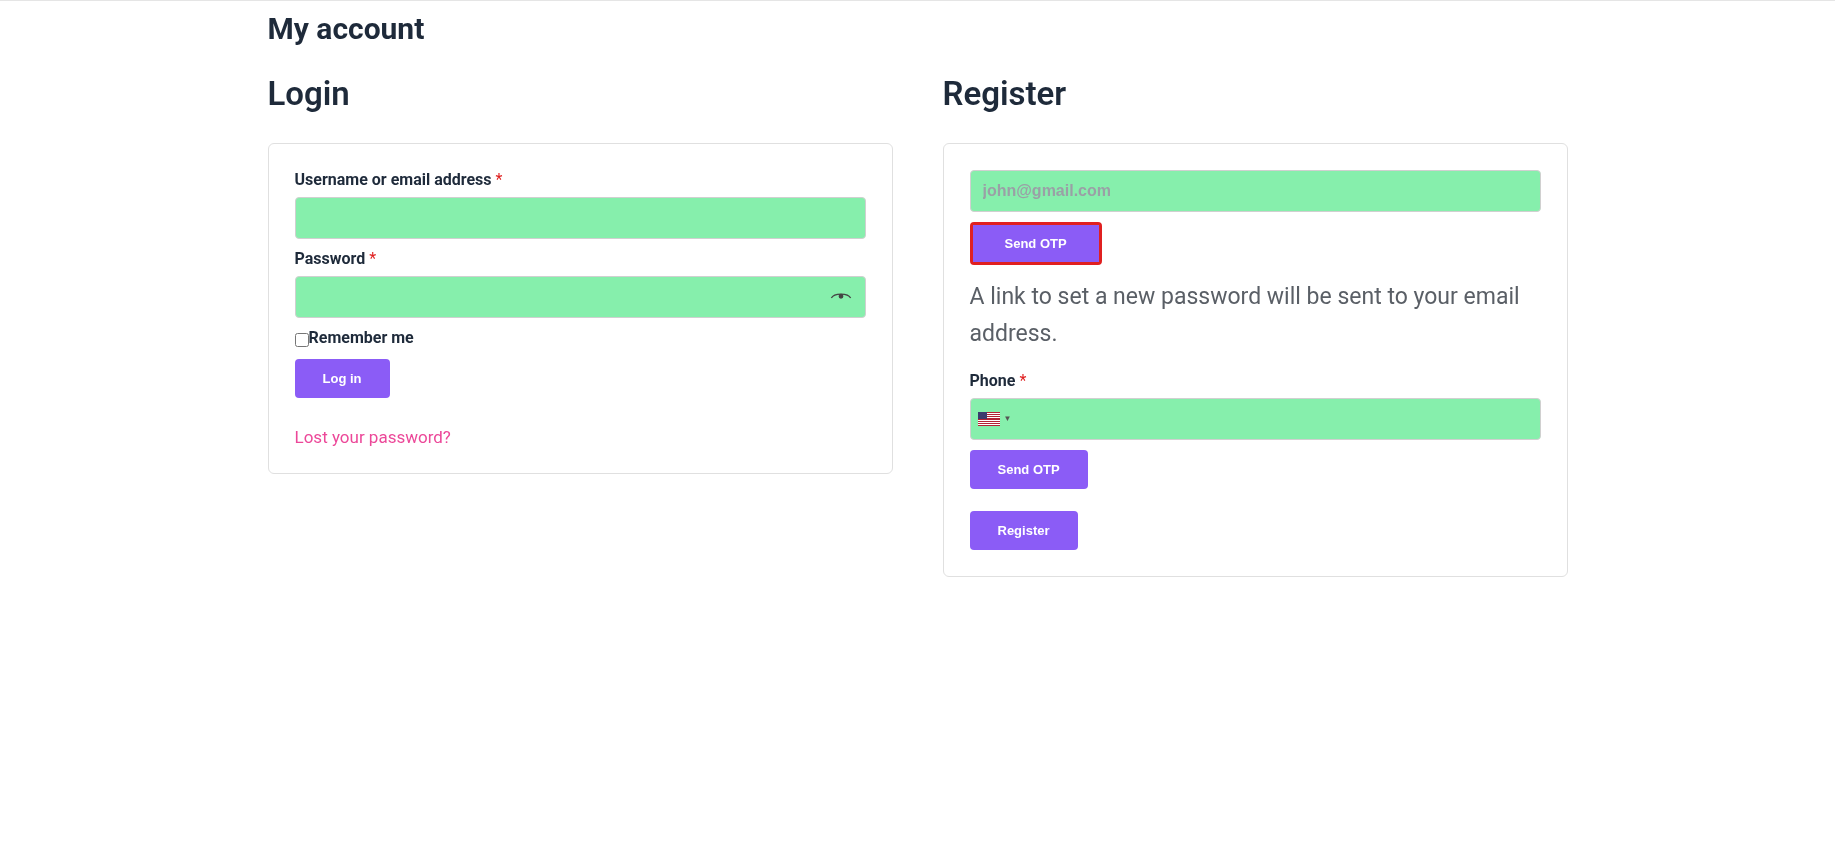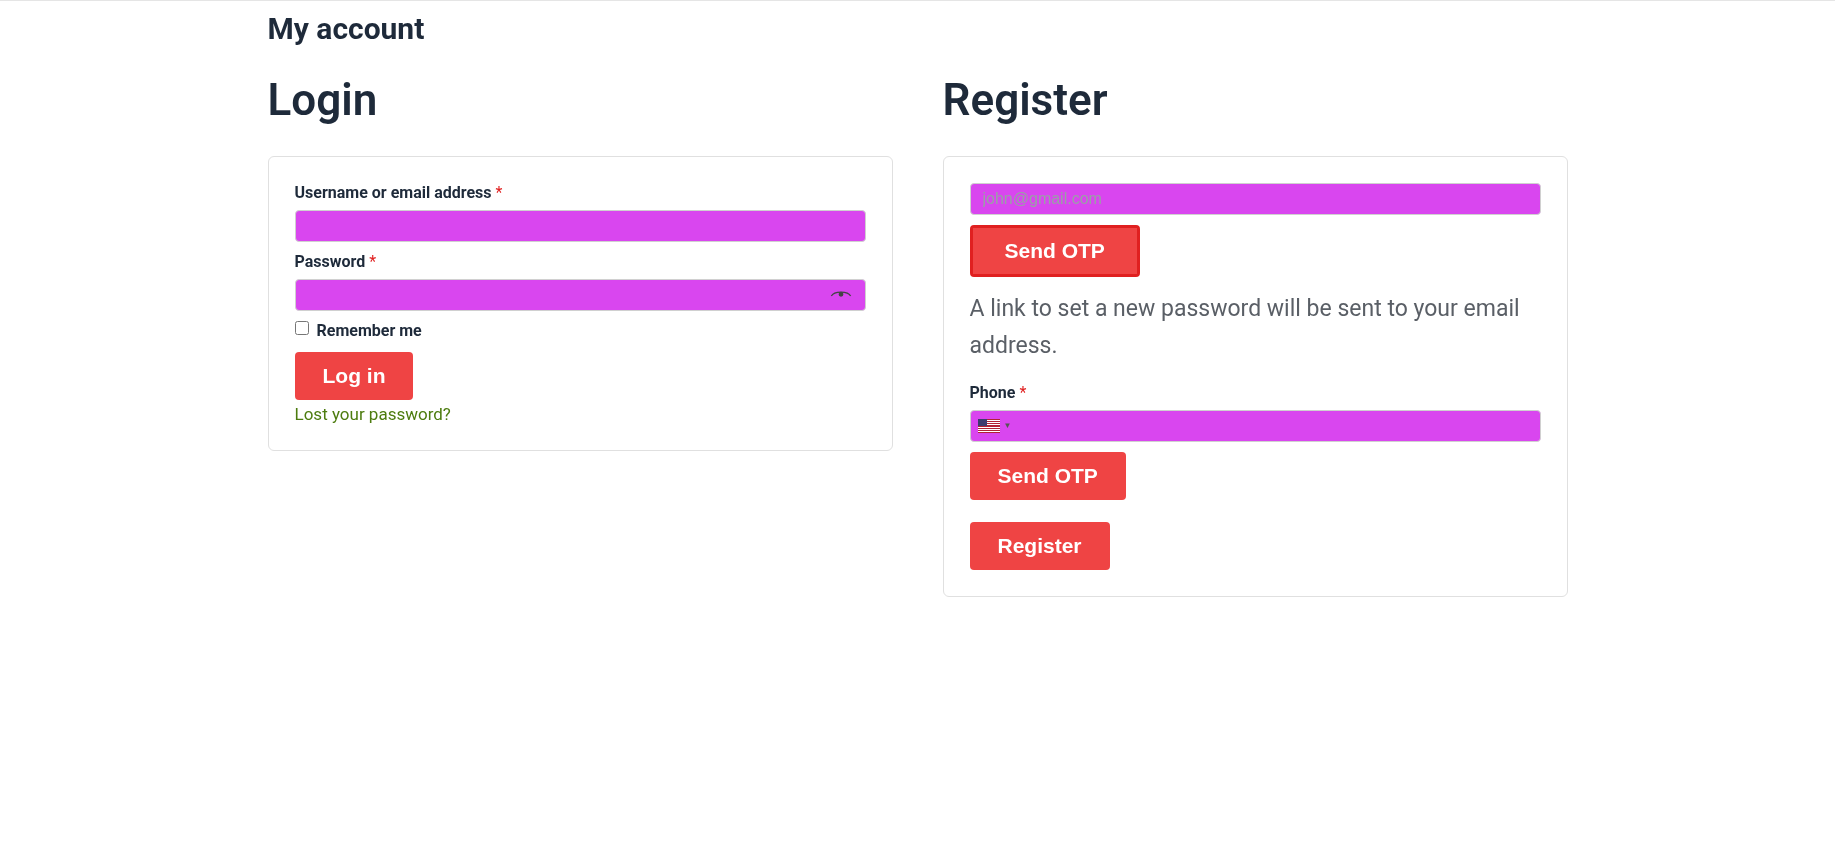--- a/index.html
+++ b/index.html
@@ -26,21 +26,21 @@
       padding-left: 0;
     }
     .columns {
       display: flex;
       gap: 50px;
     }
     .col {
       flex: 1;
     }
     .section-title {
-      font-size: 44px;
+      font-size: 33px;
       font-weight: 600;
       color: #1e2a3a;
       margin-bottom: 30px;
     }
     .card {
       border: 1px solid #e0e0e0;
       border-radius: 6px;
       padding: 26px;
     }
     .form-group {
@@ -52,85 +52,86 @@
       font-size: 16px;
       color: #1e2a3a;
       margin-bottom: 8px;
     }
     .required {
       color: #e02020;
       font-weight: 400;
     }
     .form-input {
       width: 100%;
-      height: 32px;
+      height: 42px;
       border: 1px solid #d0d0d0;
       border-radius: 4px;
       padding: 8px 12px;
       font-size: 16px;
-      background: #d946ef;
+      background: #86efac;
       color: #333;
+      font-weight: bold;
     }
     .form-input::placeholder {
       color: #9aa0a6;
     }
     .password-wrap {
       position: relative;
     }
     .eye-icon {
       position: absolute;
       right: 14px;
       top: 50%;
       transform: translateY(-50%);
       width: 22px;
       height: 14px;
       color: #444;
     }
     .checkbox-wrap {
       display: flex;
-      align-items: flex-start;
-      gap: 8px;
+      align-items: flex-end;
+      gap: 0;
       margin-bottom: 12px;
     }
     .checkbox-wrap input[type="checkbox"] {
       width: 14px;
       height: 14px;
     }
     .checkbox-wrap label {
       font-weight: 700;
       font-size: 16px;
       color: #1e2a3a;
     }
     .btn {
-      background: #ef4444;
+      background: #8b5cf6;
       color: #fff;
       border: none;
       border-radius: 4px;
       padding: 12px 28px;
-      font-size: 21px;
+      font-size: 13px;
       font-weight: 600;
       cursor: pointer;
       display: inline-block;
     }
     .btn-highlighted {
       border: 3px solid #e02020;
       border-radius: 4px;
       padding: 0;
       display: inline-block;
     }
     .btn-highlighted .btn {
       border-radius: 0;
       padding: 11px 32px;
     }
     .link {
-      color: #4d7c0f;
+      color: #ec4899;
       text-decoration: none;
       font-size: 17px;
       display: inline-block;
-      margin-top: 4px;
+      margin-top: 29px;
     }
     .help-text {
       color: #5a5f66;
       font-size: 23px;
       line-height: 1.6;
       margin-top: 14px;
       margin-bottom: 18px;
     }
     .inline-link {
       color: #2b7cd3;

